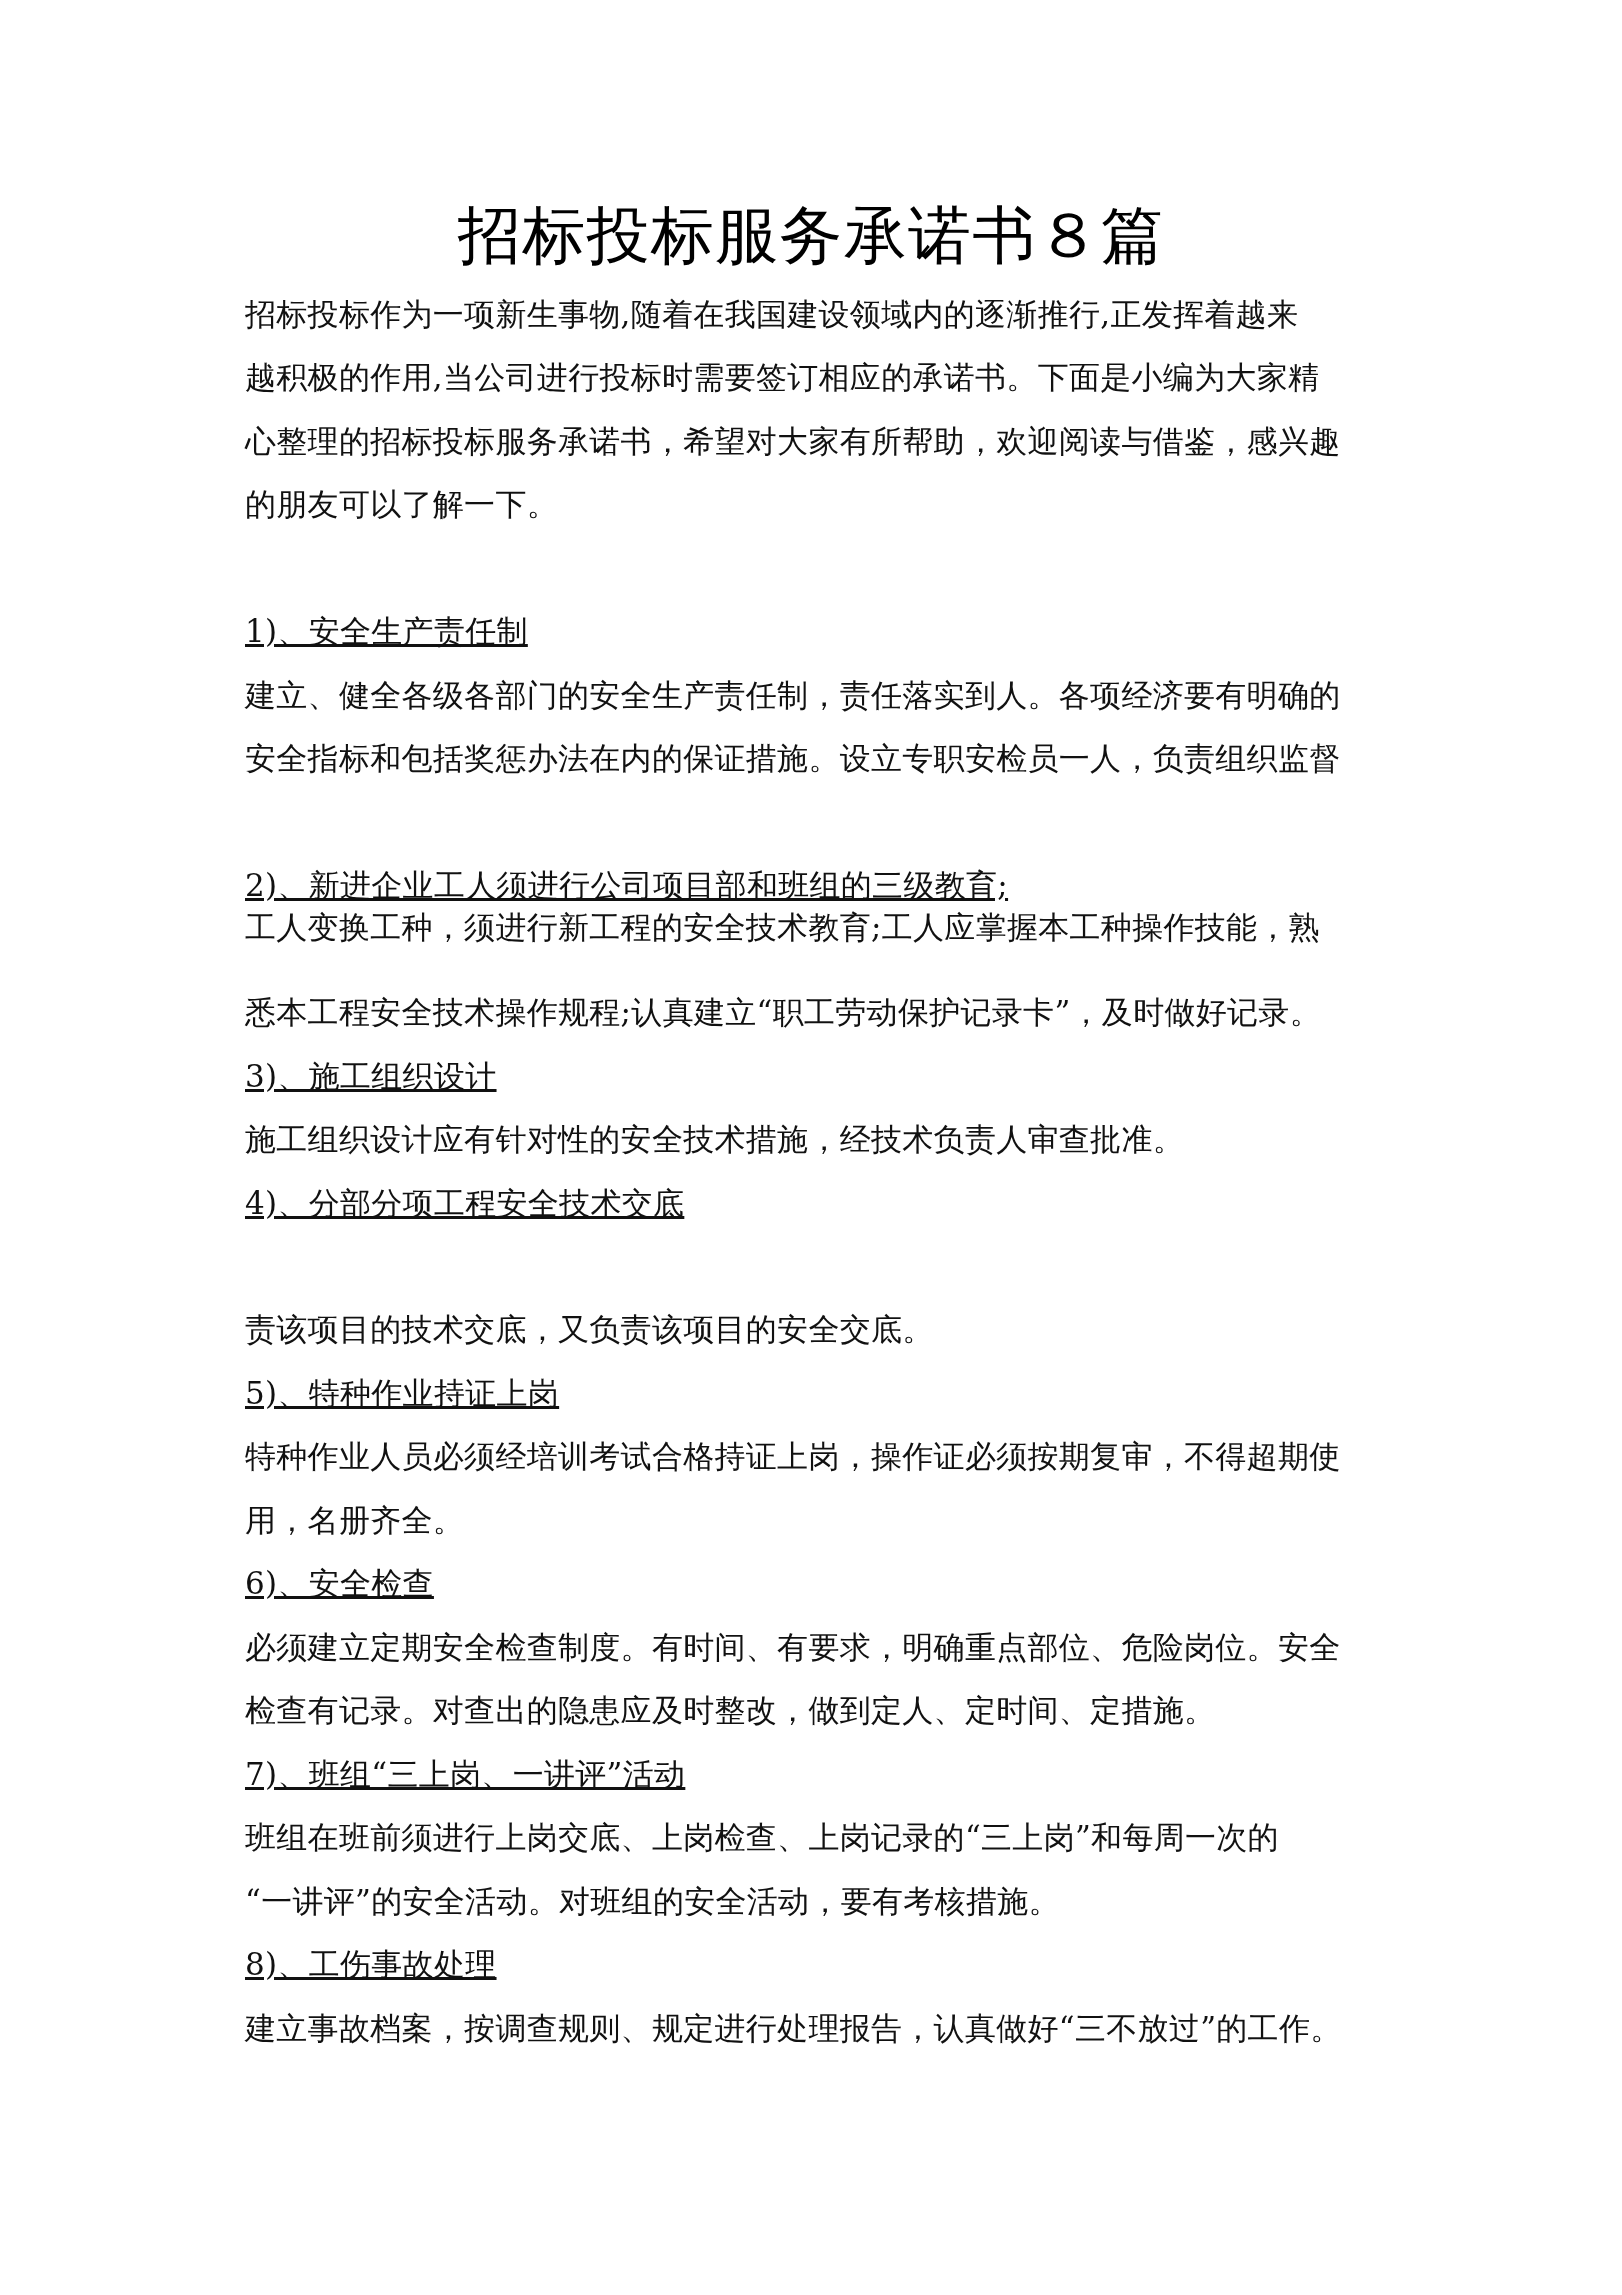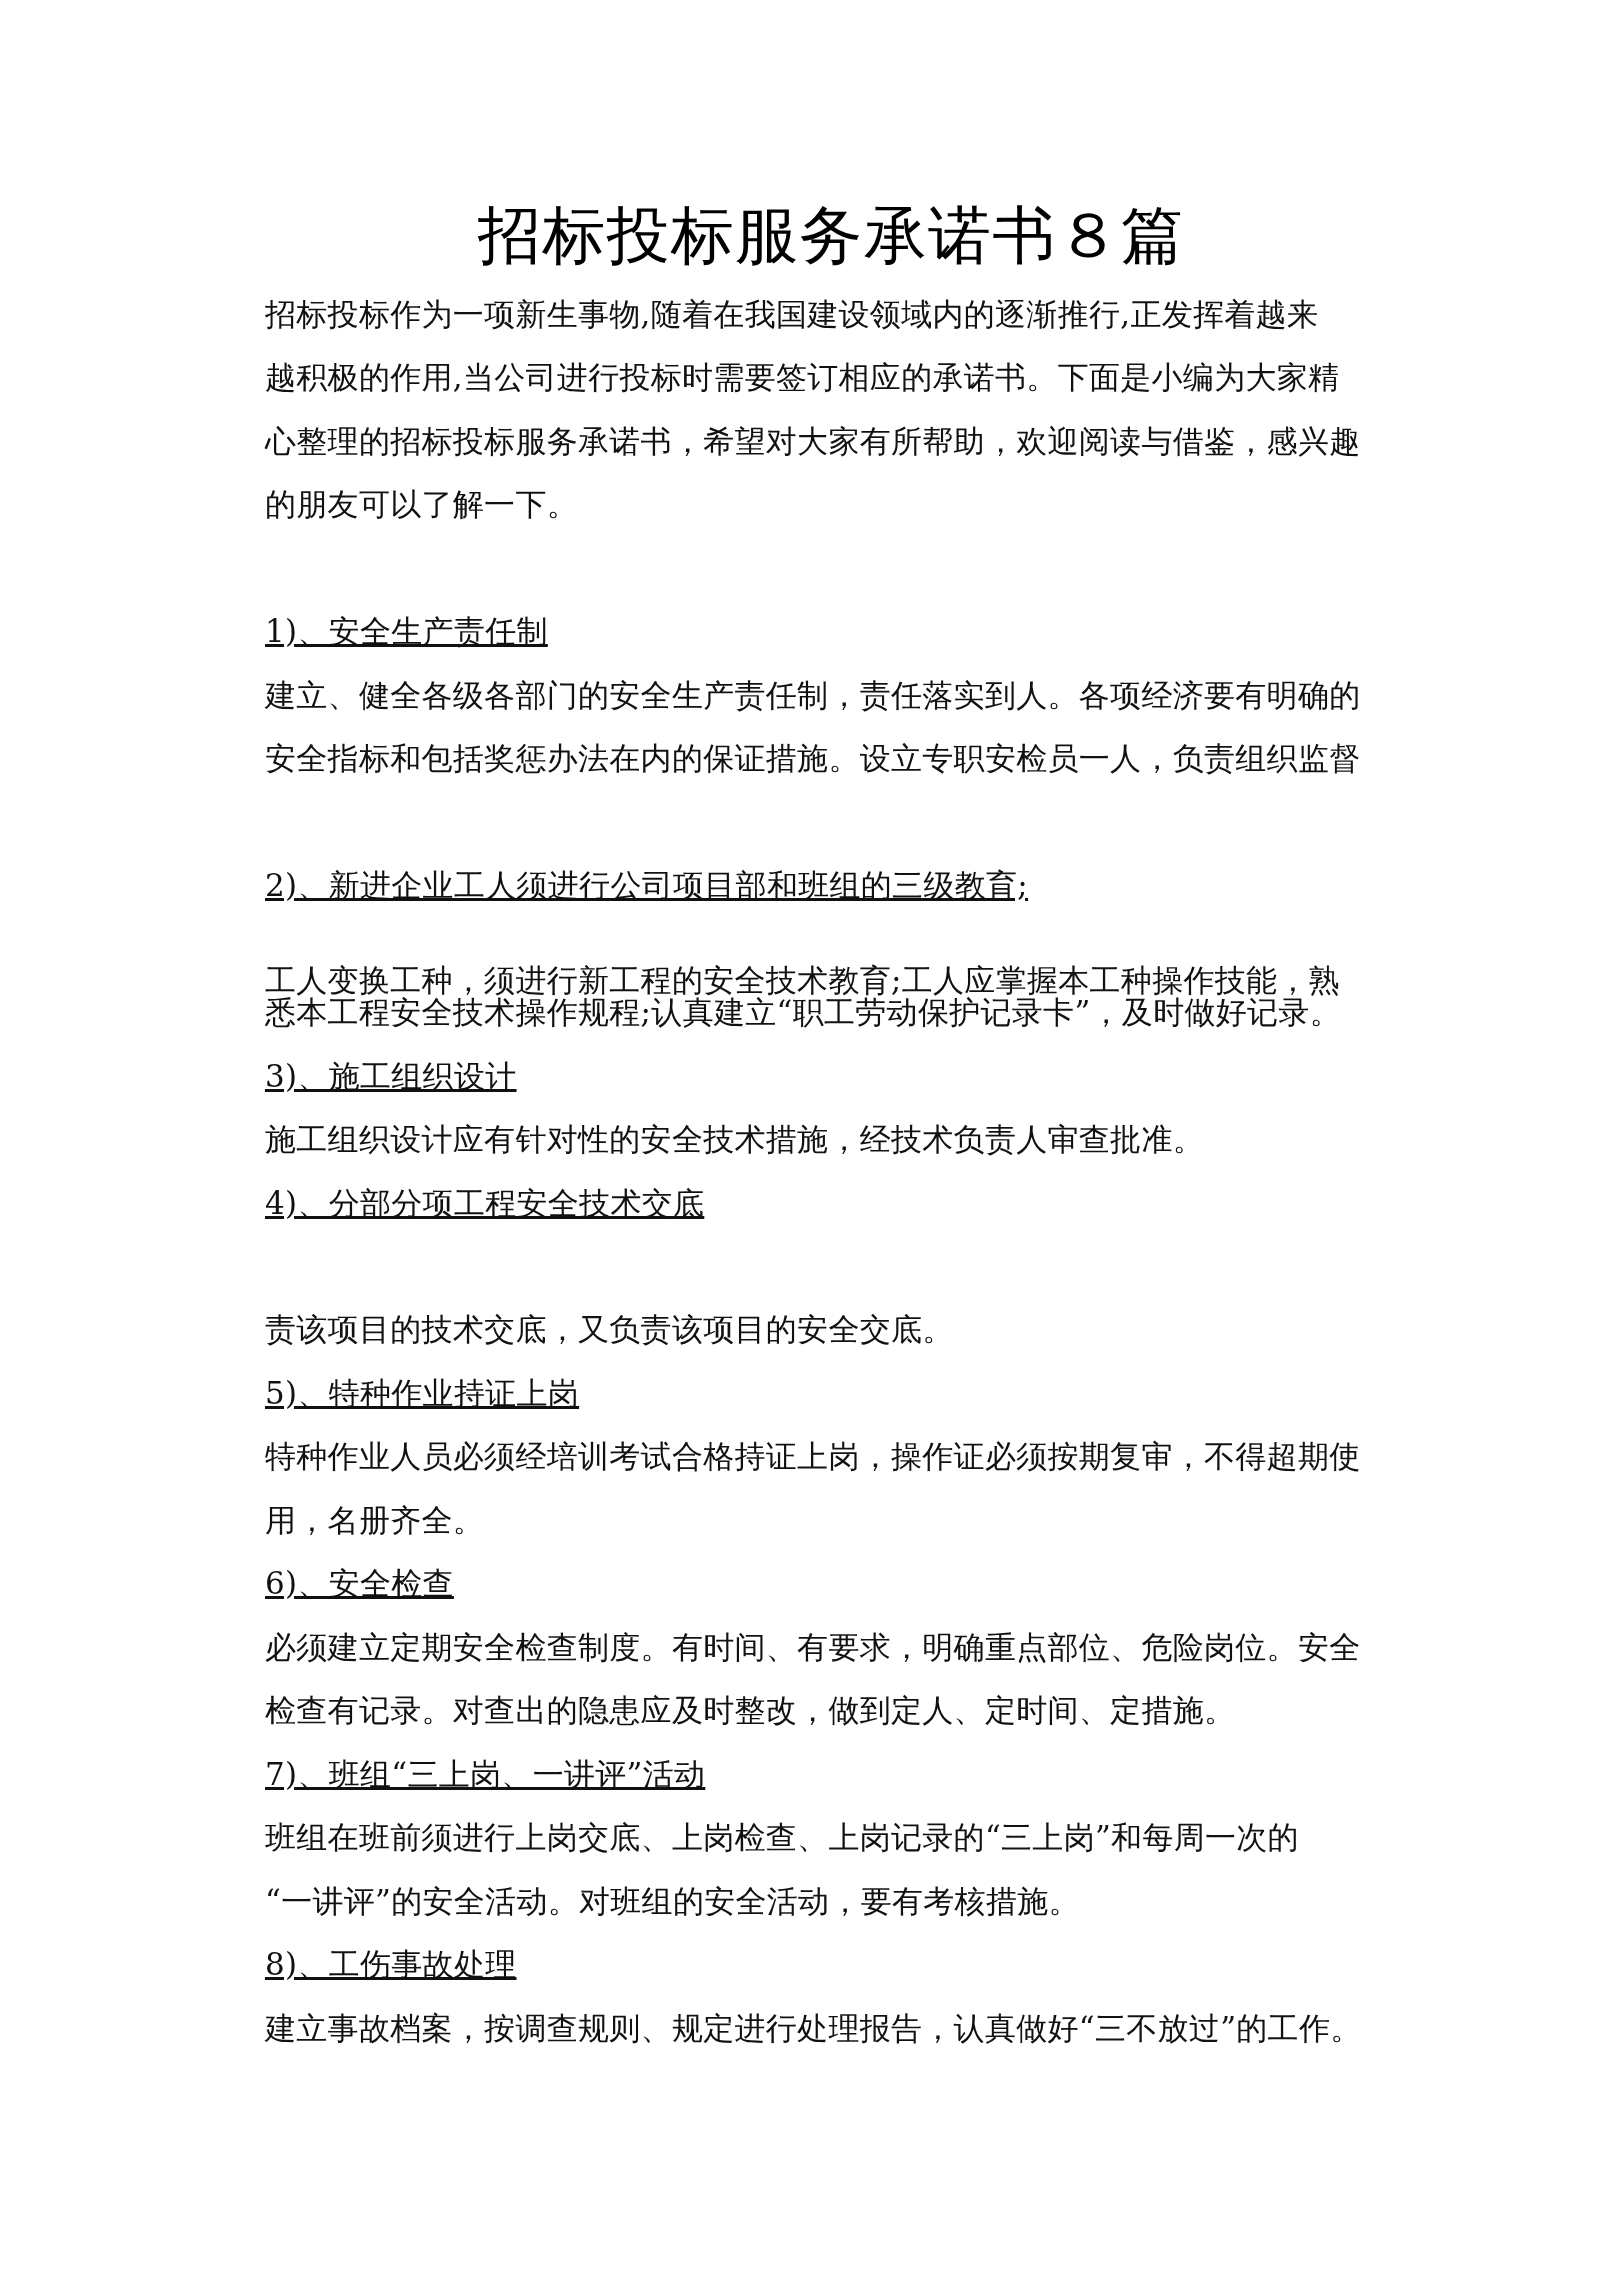--- a/index.html
+++ b/index.html
@@ -15,21 +15,20 @@
       font-family: "DejaVu Serif", "Liberation Serif", serif;
       color: #111111;
     }
     .page {
       position: absolute;
       left: 0;
       top: 0;
       width: 1463px;
       height: 2295px;
       background: #ffffff;
-      margin-left: 20px;
     }
     .title {
       position: absolute;
       left: 0;
       width: 1623px;
       top: 193px;
       height: 85px;
       line-height: 85px;
       text-align: center;
       font-size: 63px;
@@ -63,21 +62,21 @@
   <div class="line" style="top:288px">招标投标作为一项新生事物,随着在我国建设领域内的逐渐推行,正发挥着越来</div>
   <div class="line" style="top:351px">越积极的作用,当公司进行投标时需要签订相应的承诺书。下面是小编为大家精</div>
   <div class="line" style="top:415px">心整理的招标投标服务承诺书，希望对大家有所帮助，欢迎阅读与借鉴，感兴趣</div>
   <div class="line" style="top:478px">的朋友可以了解一下。</div>
 
   <div class="line heading" style="top:605px">1)、安全生产责任制</div>
   <div class="line" style="top:732px">安全指标和包括奖惩办法在内的保证措施。设立专职安检员一人，负责组织监督</div>
   <div class="line" style="top:669px">建立、健全各级各部门的安全生产责任制，责任落实到人。各项经济要有明确的</div>
 
   <div class="line heading" style="top:859px">2)、新进企业工人须进行公司项目部和班组的三级教育;</div>
-  <div class="line" style="top:954px">工人变换工种，须进行新工程的安全技术教育;工人应掌握本工种操作技能，熟</div>
+  <div class="line" style="top:901px">工人变换工种，须进行新工程的安全技术教育;工人应掌握本工种操作技能，熟</div>
   <div class="line" style="top:986px">悉本工程安全技术操作规程;认真建立“职工劳动保护记录卡”，及时做好记录。</div>
 
   <div class="line heading" style="top:1050px">3)、施工组织设计</div>
   <div class="line" style="top:1113px">施工组织设计应有针对性的安全技术措施，经技术负责人审查批准。</div>
 
   <div class="line heading" style="top:1177px">4)、分部分项工程安全技术交底</div>
   <div class="line" style="top:1303px">责该项目的技术交底，又负责该项目的安全交底。</div>
 
   <div class="line heading" style="top:1367px">5)、特种作业持证上岗</div>
   <div class="line" style="top:1430px">特种作业人员必须经培训考试合格持证上岗，操作证必须按期复审，不得超期使</div>

